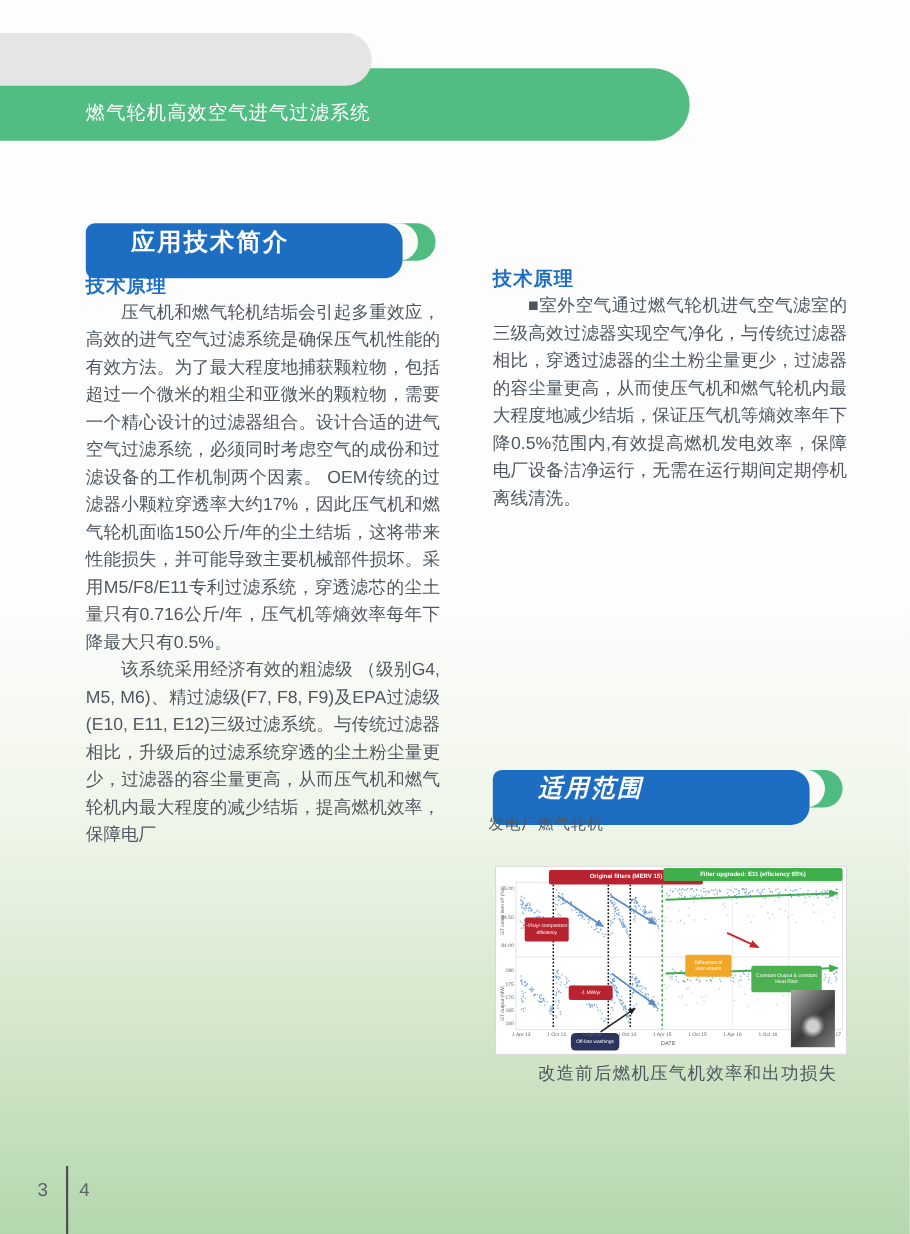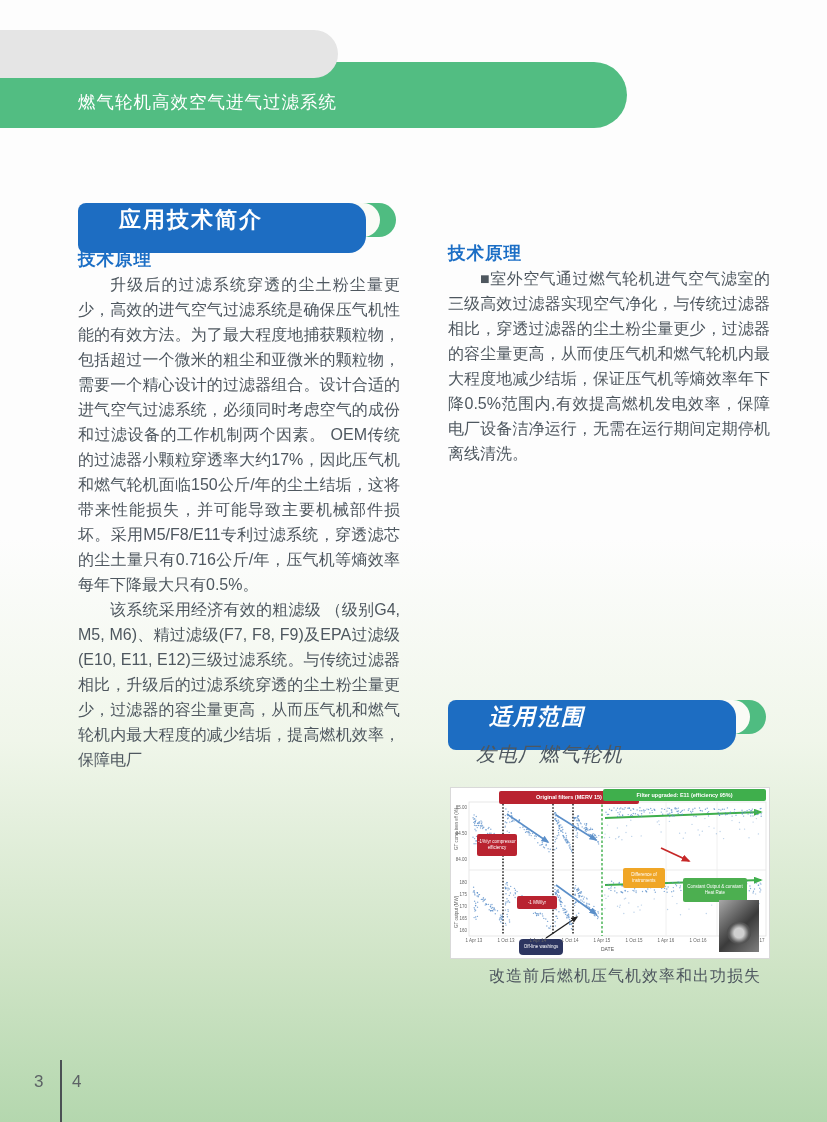--- a/index.html
+++ b/index.html
@@ -17,21 +17,21 @@
   .secbar .green-cap{position:absolute;right:0;top:0;width:60px;height:34px;background:#4fbc81;border-radius:17px;}
   .secbar .white-cap{position:absolute;right:16px;top:0;width:60px;height:34px;background:#fafbf6;border-radius:17px;}
   .secbar .blue-bar{position:absolute;left:0;top:0;right:30px;height:50px;background:#1d6dc2;
     border-radius:8px 17px 17px 8px;color:#fff;font-weight:bold;font-size:22px;line-height:34px;
     padding-left:41px;letter-spacing:2px;box-sizing:border-box;}
   
   .col{position:absolute;width:322px;color:#4e575f;font-size:16px;line-height:25px;text-align:justify;}
   .subhead{color:#1b6ec5;font-weight:bold;font-size:17.5px;letter-spacing:1px;}
   .para{text-indent:2em;margin:0;}
   .para.noindent{text-indent:0;}
-  .scope-subtitle{position:absolute;left:476px;top:741px;font-size:20px;color:#4e575f;letter-spacing:1px;font-style:italic;}
+  .scope-subtitle{position:absolute;left:444px;top:741px;font-size:14px;color:#4e575f;letter-spacing:1px;}
   
   .figure{position:absolute;left:450px;top:787px;width:320px;height:172px;background:#ffffff;
     border:1px solid #d9d9d9;box-sizing:border-box;}
   .fig-abs{position:absolute;box-sizing:border-box;}
   .fig-banner{color:#fff;font-weight:bold;text-align:center;border-radius:2px;}
   .fig-banner.red{left:48px;top:3px;width:140px;height:13px;font-size:5.5px;line-height:13px;background:#b92330;}
   .fig-banner.green{left:152px;top:1px;width:163px;height:12px;font-size:5.5px;line-height:12px;background:#3faf4c;}
   .fig-box{color:#fff;text-align:center;border-radius:2px;font-size:4.5px;line-height:1.25;
     display:flex;align-items:center;justify-content:center;padding:1px;}
   .fig-box.red1{left:26px;top:46px;width:40px;height:22px;background:#b92330;}
@@ -65,21 +65,21 @@
   </div>
 
   <div class="secbar" style="left:78px;top:203px;">
     <span class="green-cap"></span>
     <span class="white-cap"></span>
     <span class="blue-bar">应用技术简介</span>
   </div>
 
   <div class="col" style="left:78px;top:247px;">
     <div class="subhead">技术原理</div>
-    <p class="para">升级后的过滤系统穿透的尘土粉尘量更少，高效的进气空气过滤系统是确保压气机性能的有效方法。为了最大程度地捕获颗粒物，包括超过一个微米的粗尘和亚微米的颗粒物，需要一个精心设计的过滤器组合。设计合适的进气空气过滤系统，必须同时考虑空气的成份和过滤设备的工作机制两个因素。 OEM传统的过滤器小颗粒穿透率大约17%，因此压气机和燃气轮机面临150公斤/年的尘土结垢，这将带来性能损失，并可能导致主要机械部件损坏。采用M5/F8/E11专利过滤系统，穿透滤芯的尘土量只有0.716公斤/年，压气机等熵效率每年下降最大只有0.5%。</p>
+    <p class="para">压气机和燃气轮机结垢会引起多重效应，高效的进气空气过滤系统是确保压气机性能的有效方法。为了最大程度地捕获颗粒物，包括超过一个微米的粗尘和亚微米的颗粒物，需要一个精心设计的过滤器组合。设计合适的进气空气过滤系统，必须同时考虑空气的成份和过滤设备的工作机制两个因素。 OEM传统的过滤器小颗粒穿透率大约17%，因此压气机和燃气轮机面临150公斤/年的尘土结垢，这将带来性能损失，并可能导致主要机械部件损坏。采用M5/F8/E11专利过滤系统，穿透滤芯的尘土量只有0.716公斤/年，压气机等熵效率每年下降最大只有0.5%。</p>
     <p class="para">该系统采用经济有效的粗滤级 （级别G4, M5, M6)、精过滤级(F7, F8, F9)及EPA过滤级 (E10, E11, E12)三级过滤系统。与传统过滤器相比，升级后的过滤系统穿透的尘土粉尘量更少，过滤器的容尘量更高，从而压气机和燃气轮机内最大程度的减少结垢，提高燃机效率，保障电厂</p>
   </div>
 
   <div class="col" style="left:448px;top:220px;">
     <div class="subhead" style="margin-top:21px;">技术原理</div>
     <p class="para">■室外空气通过燃气轮机进气空气滤室的三级高效过滤器实现空气净化，与传统过滤器相比，穿透过滤器的尘土粉尘量更少，过滤器的容尘量更高，从而使压气机和燃气轮机内最大程度地减少结垢，保证压气机等熵效率年下降0.5%范围内,有效提高燃机发电效率，保障电厂设备洁净运行，无需在运行期间定期停机离线清洗。</p>
   </div>
 
   <div class="secbar" style="left:448px;top:700px;font-style:italic;">
     <span class="green-cap"></span>

